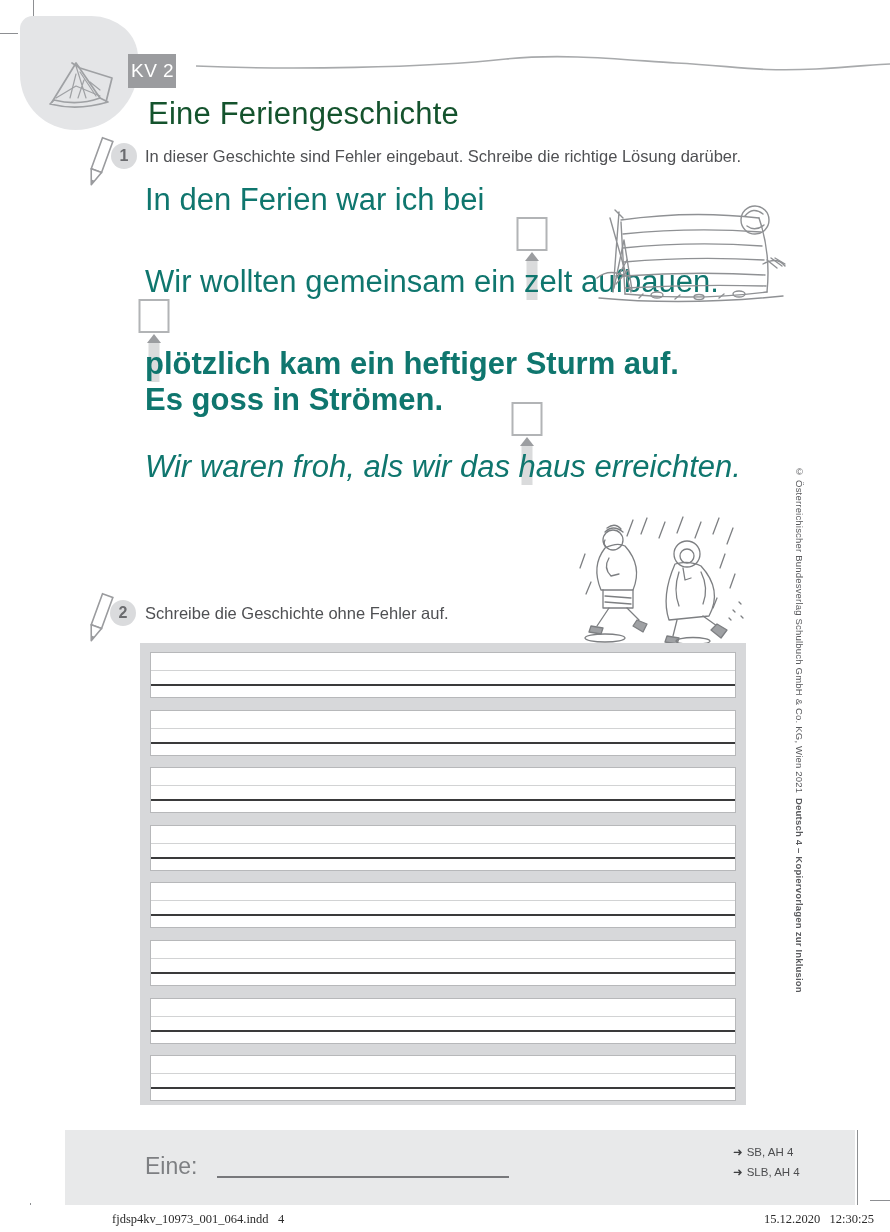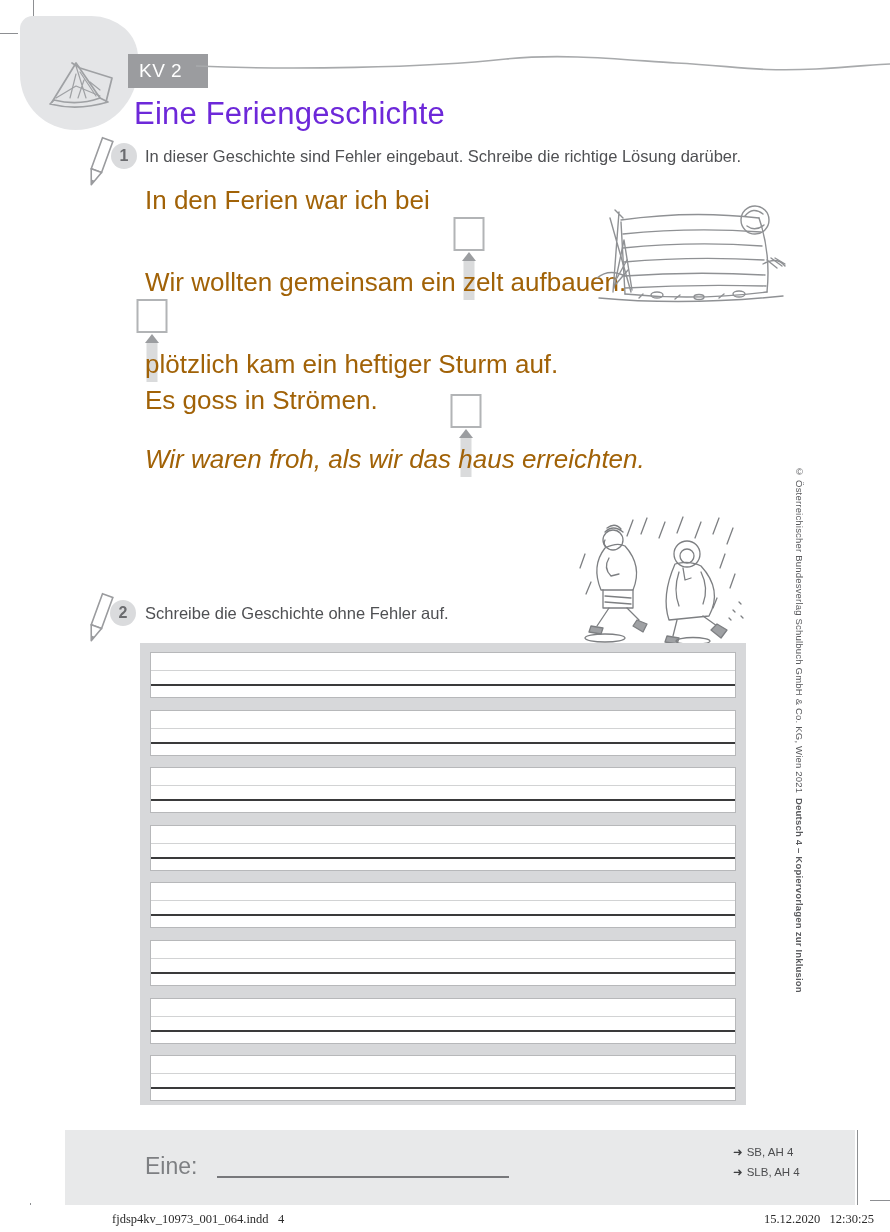--- a/index.html
+++ b/index.html
@@ -7,33 +7,33 @@
   .page { position:relative; width:890px; height:1232px; background:#fff; overflow:hidden; }
 
   
   .crop { position:absolute; background:#8d8f92; }
 
   
   .blob { position:absolute; left:20px; top:16px; width:118px; height:114px; background:#e4e5e7;
           border-radius:14px 52px 70px 62px / 14px 46px 70px 62px; }
   .blob svg { position:absolute; left:22px; top:40px; }
 
-  .kv-box { position:absolute; left:128px; top:54px; width:80px; height:34px; background:#9b9c9f;
-            color:#fff; font-size:19px; font-weight:500; line-height:34px; padding-left:11px; letter-spacing:0.5px; }
+  .kv-box { position:absolute; left:128px; top:54px; width:48px; height:34px; background:#9b9c9f;
+            color:#fff; font-size:19px; font-weight:500; line-height:34px; padding-left:3px; letter-spacing:0.5px; }
   .wave { position:absolute; left:196px; top:52px; }
 
-  .page-title { position:absolute; left:134px; top:96px; font-size:31px; color:#6d28d9; letter-spacing:0.2px; }
+  .page-title { position:absolute; left:148px; top:96px; font-size:31px; color:#14532d; letter-spacing:0.2px; }
 
   .pencil { position:absolute; width:30px; height:52px; }
   .badge { position:absolute; width:26px; height:26px; border-radius:50%; background:#dadbdd;
            color:#6b6c6f; font-weight:bold; font-size:16px; text-align:center; line-height:26px; }
   .instruction { position:absolute; left:145px; font-size:16.5px; color:#4f5053; }
 
   
-  .story { position:absolute; left:145px; top:182px; font-size:26px; color:#a16207; }
+  .story { position:absolute; left:145px; top:182px; font-size:31px; color:#0f766e; }
   .story-line { height:36px; line-height:36px; white-space:pre; }
   .err { position:relative; display:inline-block; }
   .err-letter { position:relative; z-index:2; }
   .err-bar { position:absolute; left:50%; top:-4px; width:11px; height:40px; transform:translateX(-50%);
              background:#dadbdc; z-index:1; }
   .err-box { position:absolute; left:50%; bottom:calc(100% + 13px); transform:translateX(-50%);
              width:31px; height:34px; background:#fff; border:2px solid #b2b4b6; z-index:3; }
   .err-tri { position:absolute; left:50%; bottom:calc(100% + 3px); transform:translateX(-50%); width:0; height:0;
              border-left:7px solid transparent; border-right:7px solid transparent; border-bottom:9px solid #9b9da0; z-index:3; }
 
@@ -106,21 +106,21 @@
   <div class="badge" style="left:111px; top:143px;">1</div>
   <div class="instruction" style="top:147px;">In dieser Geschichte sind Fehler eingebaut. Schreibe die richtige Lösung darüber.</div>
 
   <div class="story">
       <div class="story-block" style="margin-bottom: 46px;">
         <div class="story-line">In den Ferien war ich bei</div>
       </div>
       <div class="story-block" style="margin-bottom: 46px;">
         <div class="story-line">Wir wollten gemeinsam ein <span class="err"><i class="err-bar"></i><i class="err-box"></i><i class="err-tri"></i><span class="err-letter">z</span></span>elt aufbauen.</div>
       </div>
-      <div class="story-block" style="margin-bottom: 23px;">
+      <div class="story-block" style="margin-bottom: 31px; font-weight: bold;">
         <div class="story-line"><span class="err"><i class="err-bar"></i><i class="err-box"></i><i class="err-tri"></i><span class="err-letter">p</span></span>lötzlich kam ein heftiger Sturm auf.</div>
         <div class="story-line">Es goss in Strömen.</div>
       </div>
       <div class="story-block" style="margin-bottom: 0px; font-style: italic;">
         <div class="story-line">Wir waren froh, als wir das <span class="err"><i class="err-bar"></i><i class="err-box"></i><i class="err-tri"></i><span class="err-letter">h</span></span>aus erreichten.</div>
       </div>
     </div>
 
   <svg class="illus" style="left:595px; top:198px;" width="192" height="118" viewBox="0 0 192 118">
     <circle cx="160" cy="22" r="14" class="sk"></circle>

